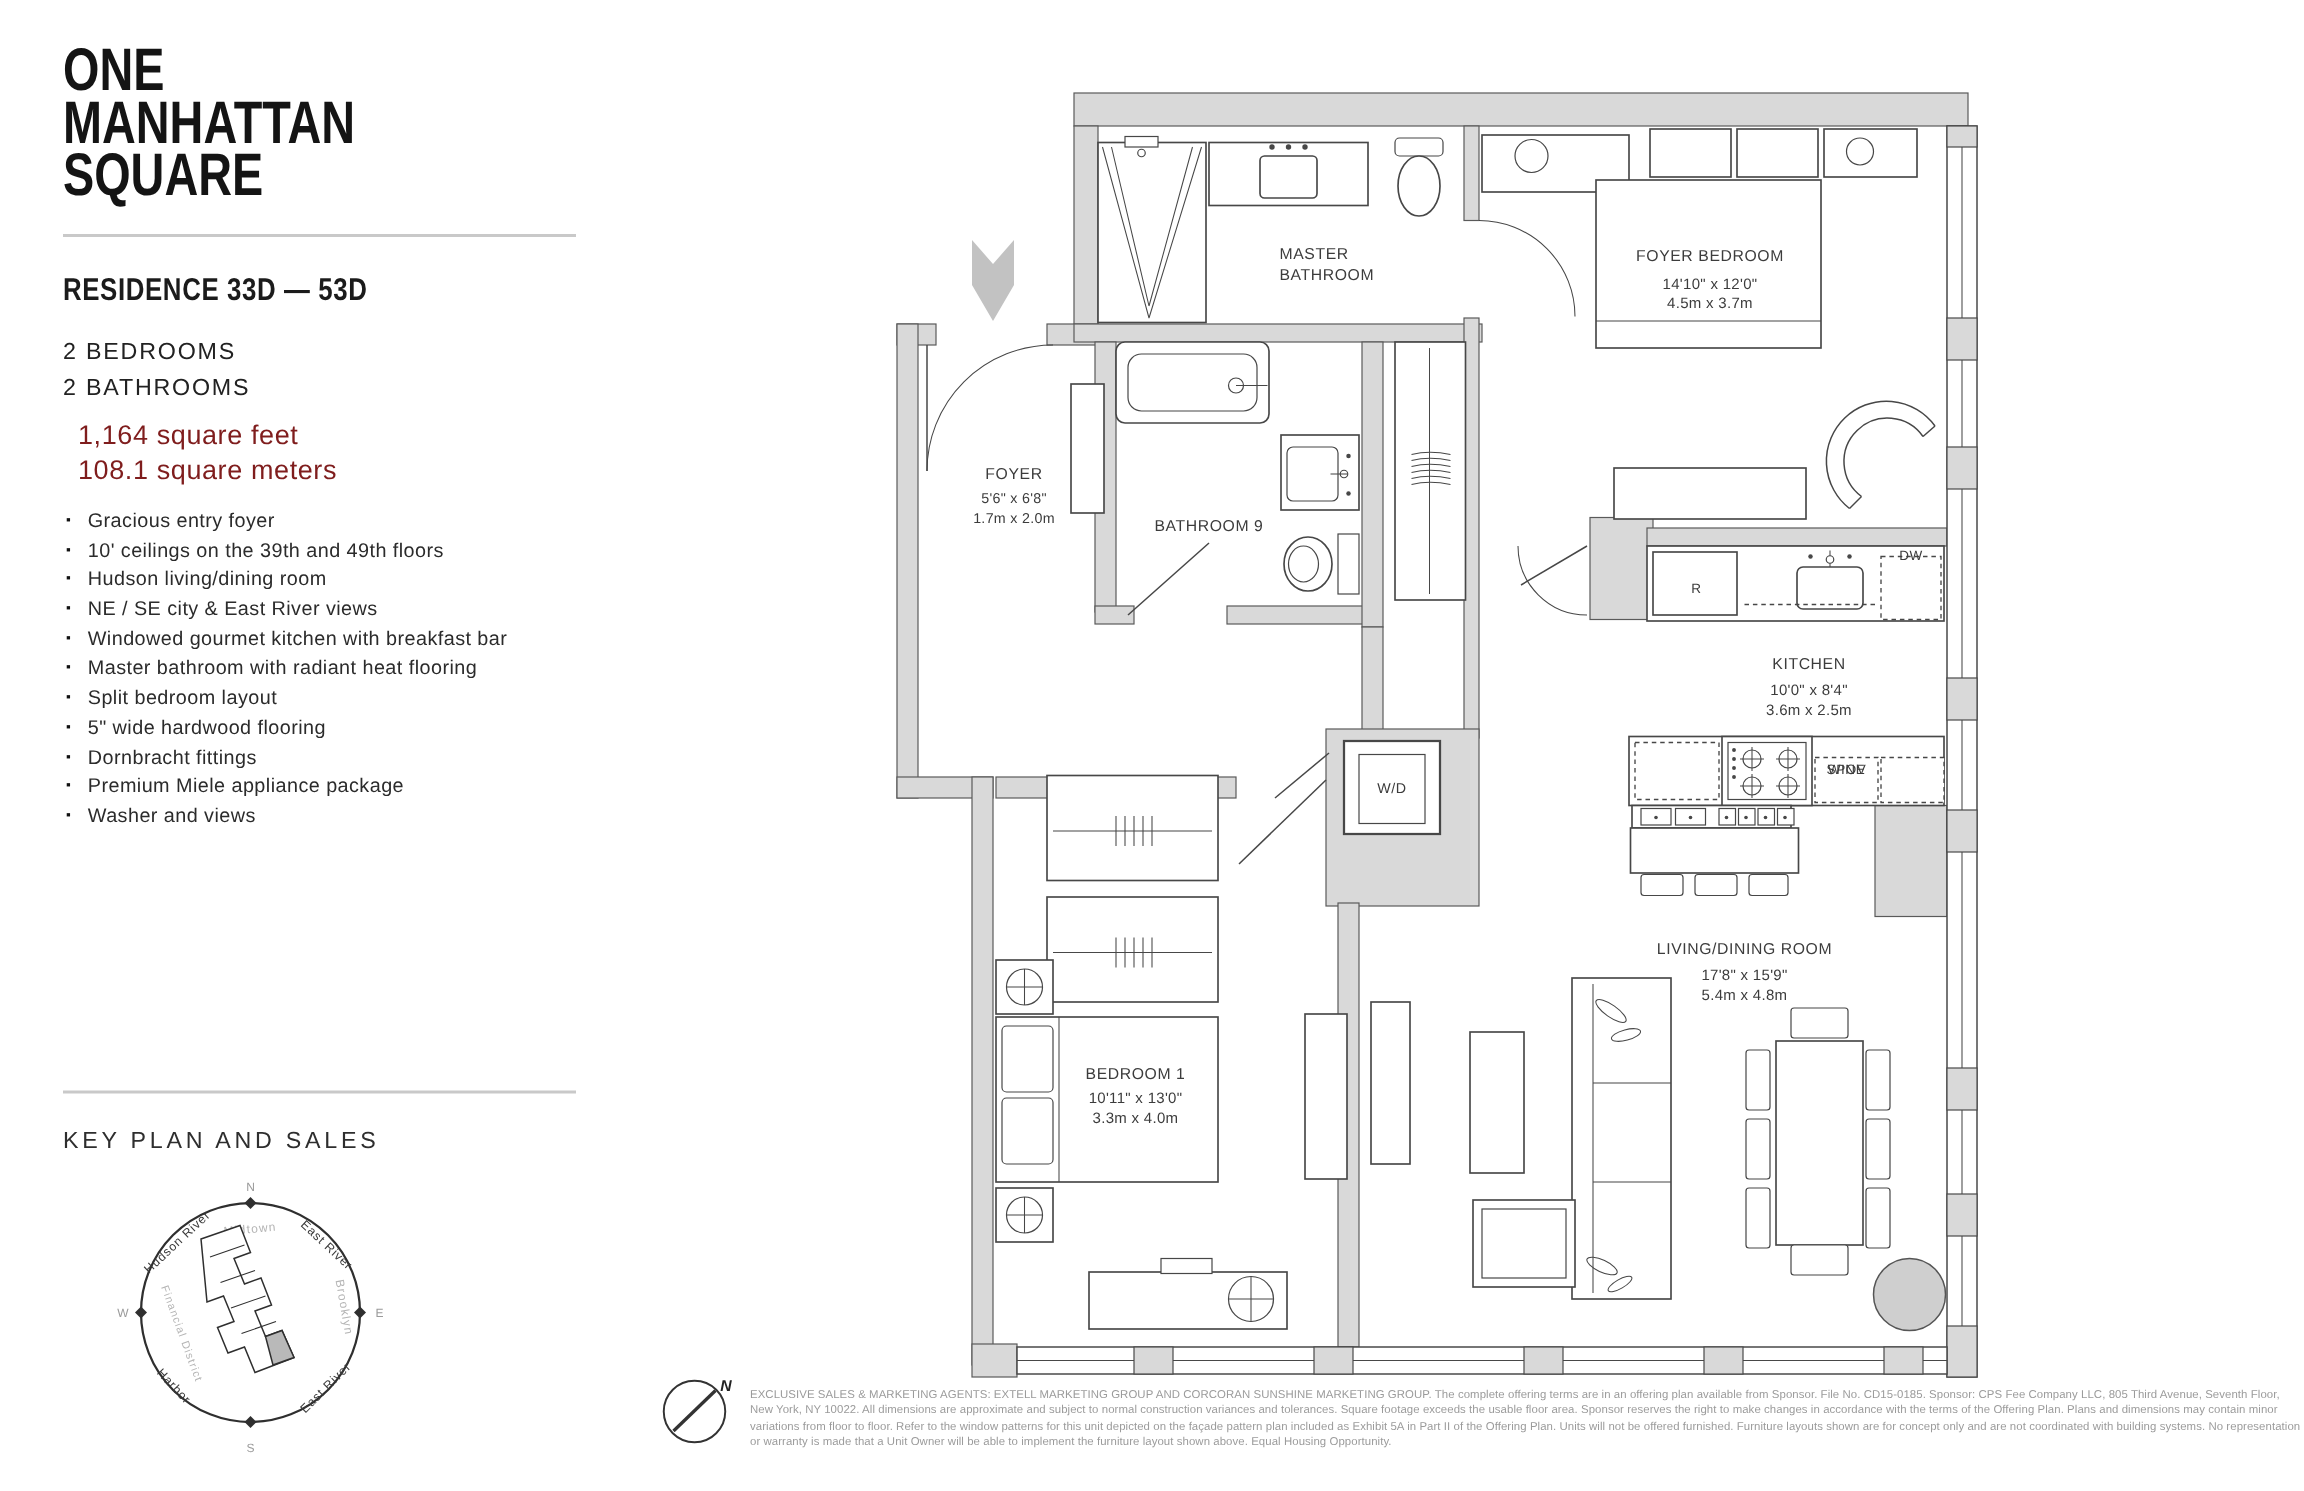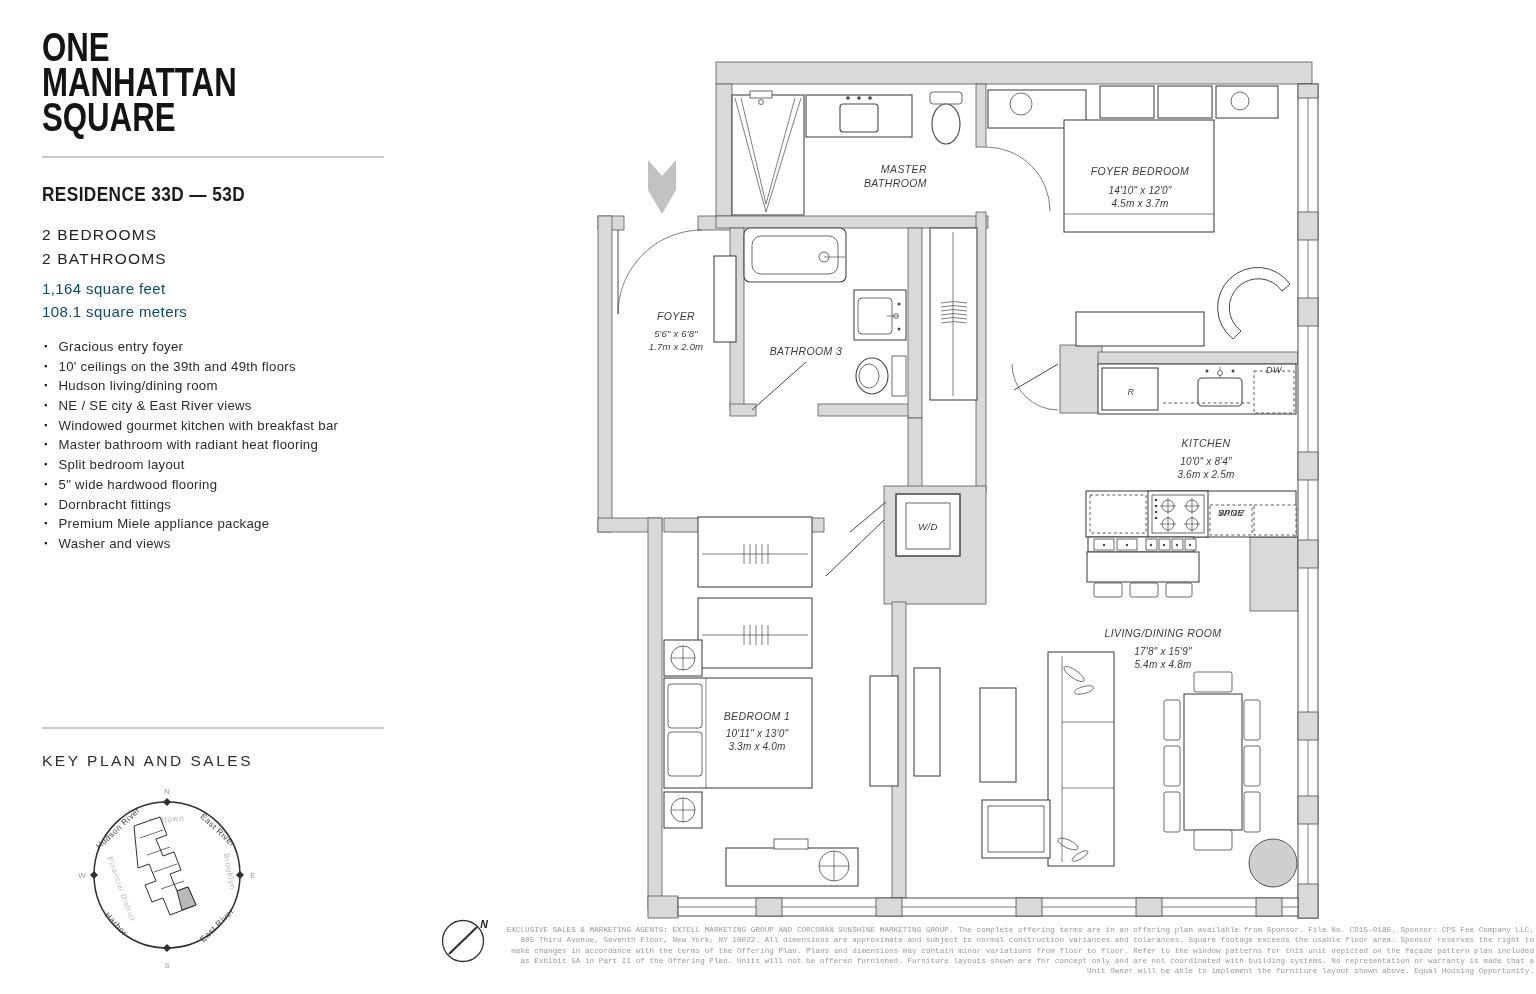--- a/index.html
+++ b/index.html
@@ -6,21 +6,21 @@
   body{font-family:"Liberation Sans", sans-serif; -webkit-font-smoothing:antialiased;}
   .page{position:relative;width:1536px;height:994px;background:#fff;overflow:hidden;}
 
   
   .logo{position:absolute;left:42px;top:30px;color:#141414;font-weight:800;
         font-size:40px;line-height:35px;letter-spacing:0px;transform:scaleX(.78);transform-origin:left top;}
   .rule{position:absolute;background:#c9c9c9;height:2px;width:342px;left:42px;}
   .res-title{position:absolute;left:42px;top:182px;color:#1b1b1b;font-weight:700;
         font-size:21px;letter-spacing:.5px;transform:scaleX(.82);transform-origin:left top;white-space:nowrap;}
   .spec{position:absolute;left:42px;color:#222;font-size:15.5px;letter-spacing:1.2px;white-space:nowrap;}
-  .area{position:absolute;left:42px;color:#0c4a6e;font-size:15px;letter-spacing:.4px;white-space:nowrap;}
+  .area{position:absolute;left:52px;color:#7f1d1d;font-size:18px;letter-spacing:.4px;white-space:nowrap;}
   .features{position:absolute;left:44px;top:339px;margin:0;padding:0;list-style:none;}
   .features li{display:flex;align-items:flex-start;height:19.7px;color:#2b2b2b;font-size:13.2px;letter-spacing:.3px;white-space:nowrap;}
   .features .blt{font-size:9px;margin-right:11px;margin-top:2px;color:#111;}
   .kp-title{position:absolute;left:42px;top:752px;color:#2e2e2e;font-size:15.5px;letter-spacing:2.5px;white-space:nowrap;}
 
   
   svg{position:absolute;left:0;top:0;}
   .wall{fill:#d9d9d9;stroke:#5a5a5a;stroke-width:.8;}
   .win{fill:#ffffff;stroke:#4a4a4a;stroke-width:1;}
   .pier{fill:#d9d9d9;stroke:#4a4a4a;stroke-width:.8;}
@@ -28,37 +28,37 @@
   .furn2{fill:#ffffff;stroke:#474747;stroke-width:.8;}
   .ln{fill:none;stroke:#474747;stroke-width:1;}
   .thin{fill:none;stroke:#474747;stroke-width:.7;}
   .dash{fill:none;stroke:#474747;stroke-width:.9;stroke-dasharray:3 2.6;}
   .dashr{fill:#fff;stroke:#474747;stroke-width:.9;stroke-dasharray:3 2.6;}
   .gray{fill:#cfcfcf;stroke:#555;stroke-width:1;}
   .arrowf{fill:#c2c2c2;}
   .dot{fill:#474747;}
 
   
-  .pl{position:absolute;transform:translate(-50%,-50%);color:#3c3c3c;text-align:right;
-      white-space:nowrap;letter-spacing:.4px;font-style:italic;}
+  .pl{position:absolute;transform:translate(-50%,-50%);color:#3c3c3c;text-align:left;
+      white-space:nowrap;letter-spacing:.4px;}
   .pl.name{font-size:10.5px;}
   .pl.dim{font-size:10px;letter-spacing:.2px;}
   .pl.tag{font-size:9px;letter-spacing:.4px;}
   .pl.wrap{white-space:normal;width:74px;line-height:1.3;}
   .north-n{position:absolute;transform:translate(-50%,-50%);font-size:10.5px;font-weight:700;font-style:italic;color:#222;}
 
   
   .kp-dark{font-size:8.2px;fill:#3a3a3a;letter-spacing:.6px;}
   .kp-lite{font-size:8px;fill:#b5b5b5;letter-spacing:.8px;}
   .kp-card{font-size:8px;fill:#9a9a9a;}
   .kp-line{fill:#ffffff;stroke:#2f2f2f;stroke-width:1;}
 
   
   .disclaimer{position:absolute;left:500px;top:925px;width:1034px;font-size:7.6px;line-height:10.3px;
-      color:#9b9b9b;letter-spacing:.05px;text-align:right;font-family:Liberation Mono, monospace;}
+      color:#9b9b9b;letter-spacing:.05px;text-align:left;}
 </style>
 </head>
 <body>
 
 <div class="page">
 
   <div class="logo">
     <div>ONE</div>
     <div>MANHATTAN</div>
     <div>SQUARE</div>
@@ -376,21 +376,21 @@
   <div class="pl name wrap" style="left:890px;top:177px">MASTER BATHROOM</div>
 
   <div class="pl name" style="left:1140px;top:171px">FOYER BEDROOM</div>
   <div class="pl dim" style="left:1140px;top:190px">14'10" x 12'0"</div>
   <div class="pl dim" style="left:1140px;top:203px">4.5m x 3.7m</div>
 
   <div class="pl name" style="left:676px;top:316px">FOYER</div>
   <div class="pl dim" style="left:676px;top:333px;font-size:9.5px">5'6" x 6'8"</div>
   <div class="pl dim" style="left:676px;top:346px;font-size:9.5px">1.7m x 2.0m</div>
 
-  <div class="pl name" style="left:806px;top:351px">BATHROOM 3</div>
+  <div class="pl name" style="left:806px;top:351px">BATHROOM 9</div>
 
   <div class="pl name" style="left:1206px;top:443px">KITCHEN</div>
   <div class="pl dim" style="left:1206px;top:461px">10'0" x 8'4"</div>
   <div class="pl dim" style="left:1206px;top:474px">3.6m x 2.5m</div>
 
   <div class="pl name" style="left:757px;top:716px">BEDROOM 1</div>
   <div class="pl dim" style="left:757px;top:733px">10'11" x 13'0"</div>
   <div class="pl dim" style="left:757px;top:746px">3.3m x 4.0m</div>
 
   <div class="pl name" style="left:1163px;top:633px">LIVING/DINING ROOM</div>

